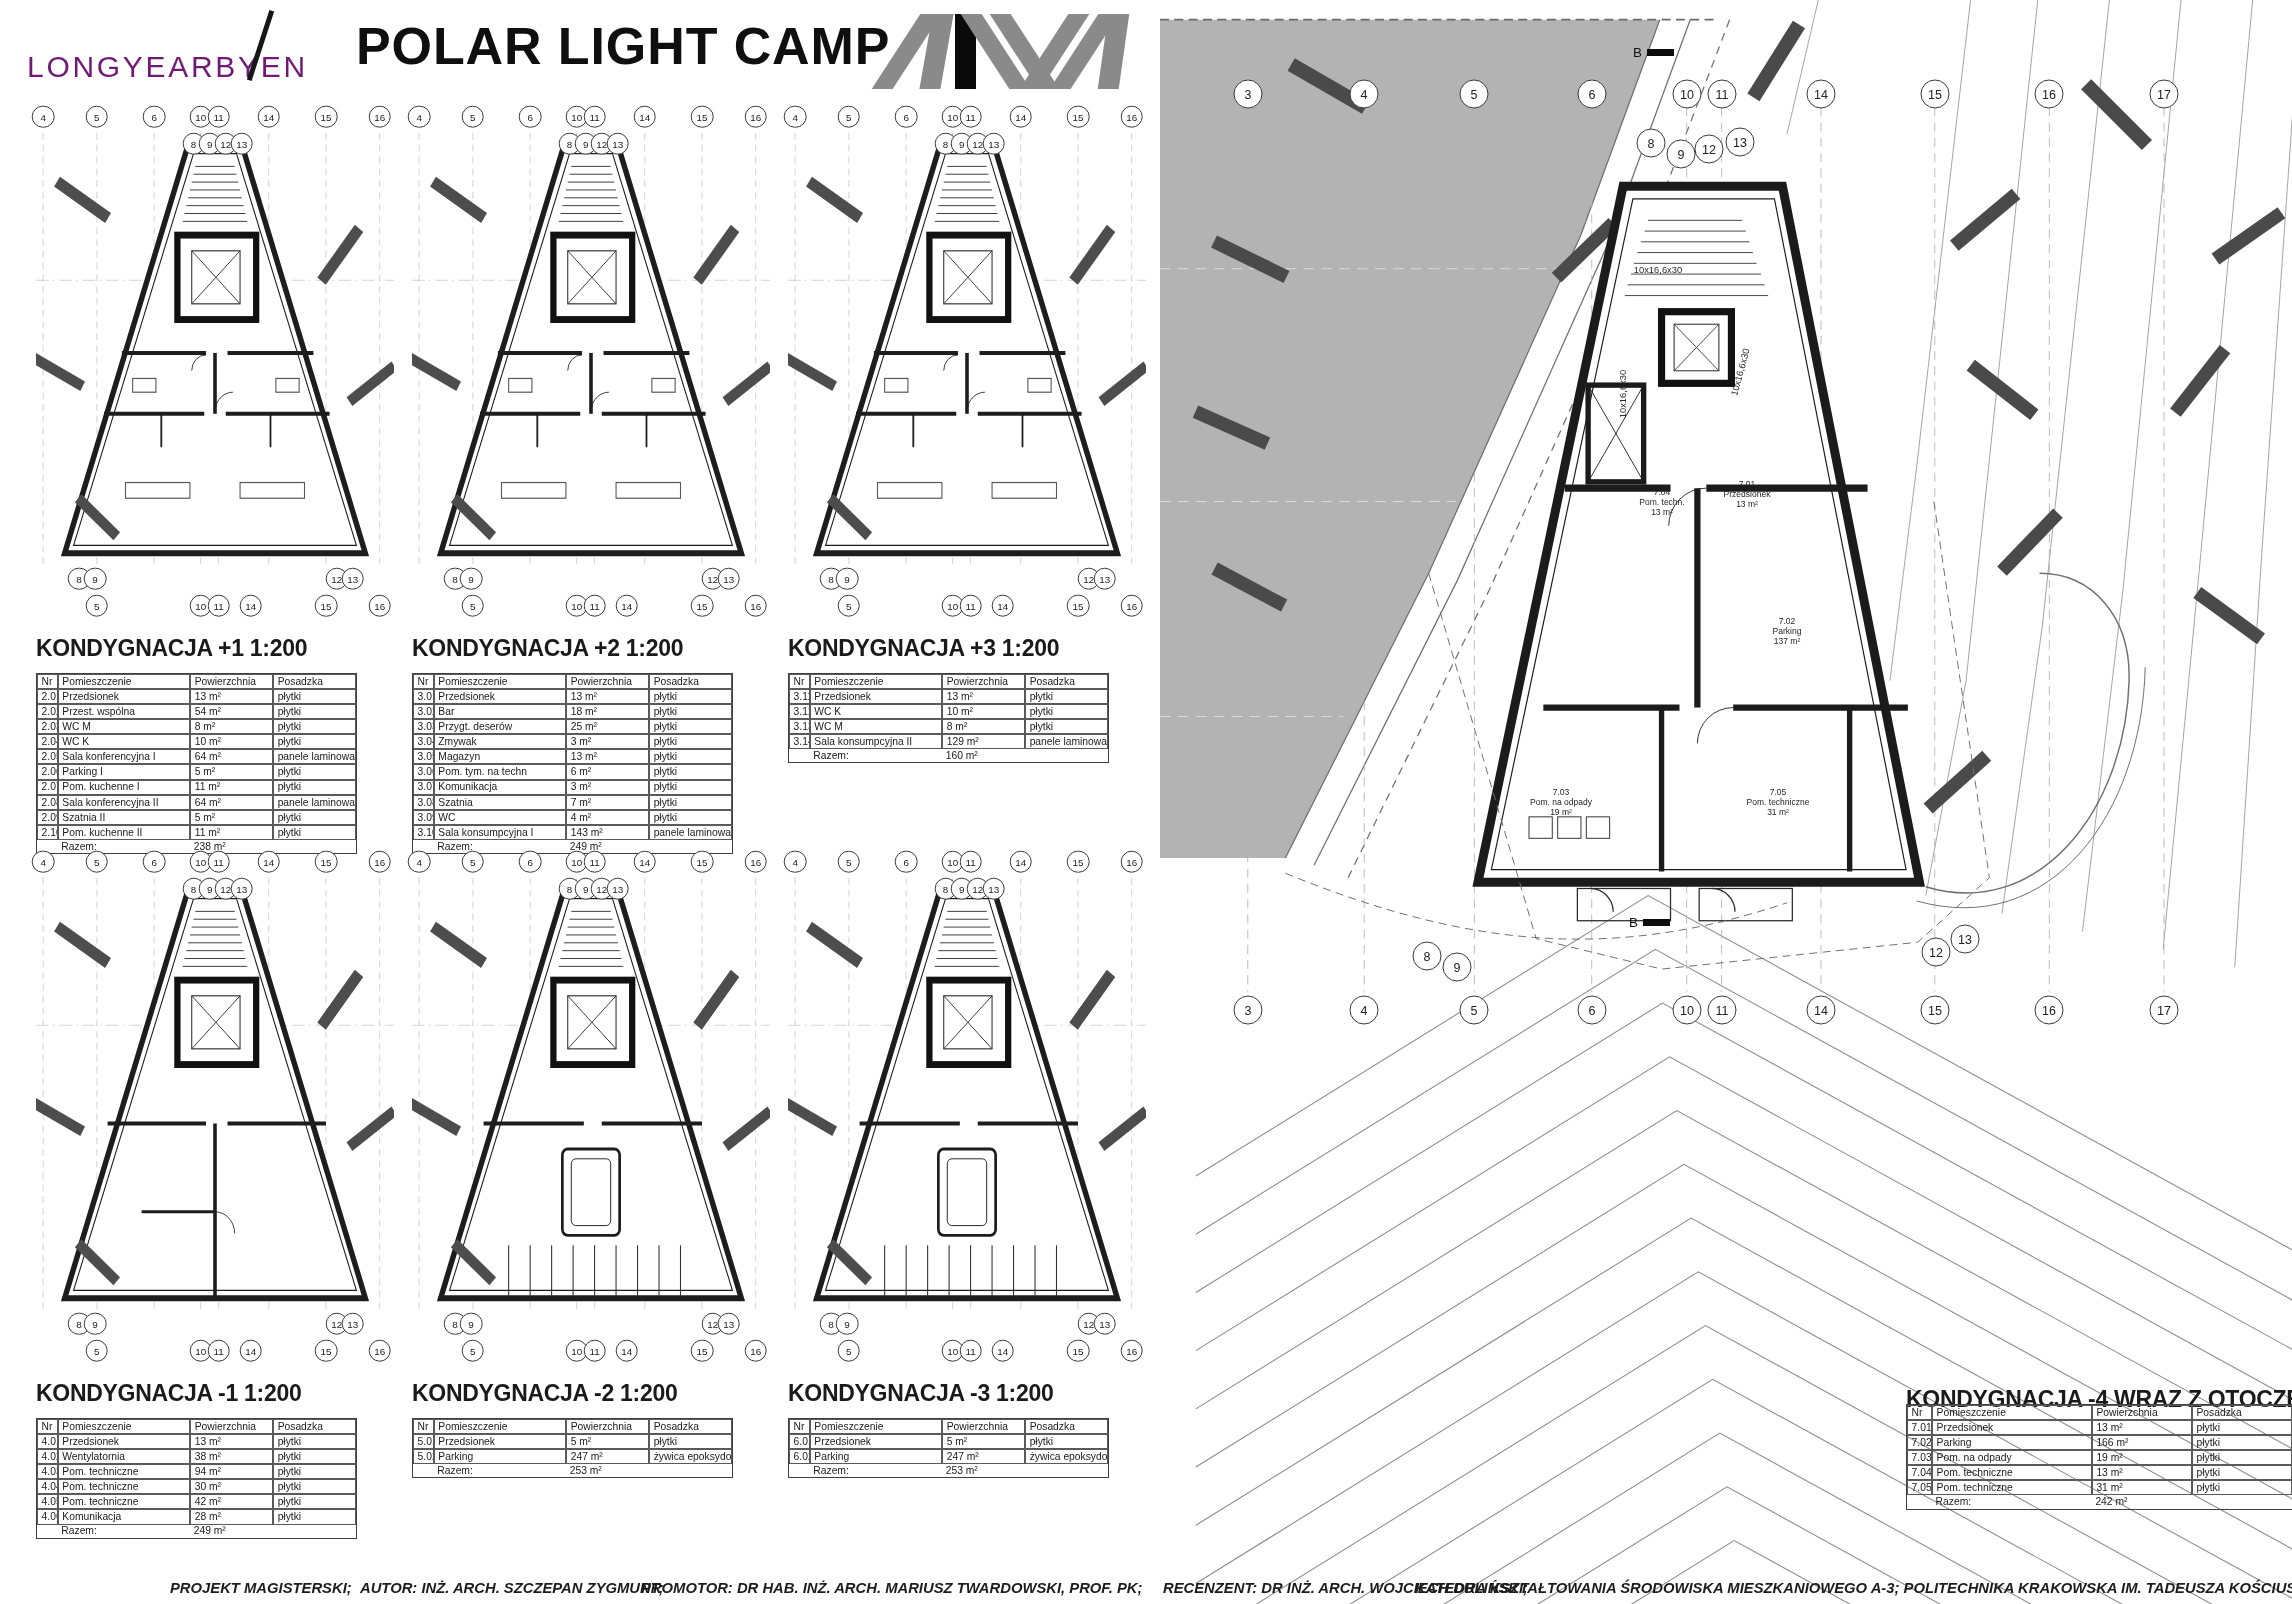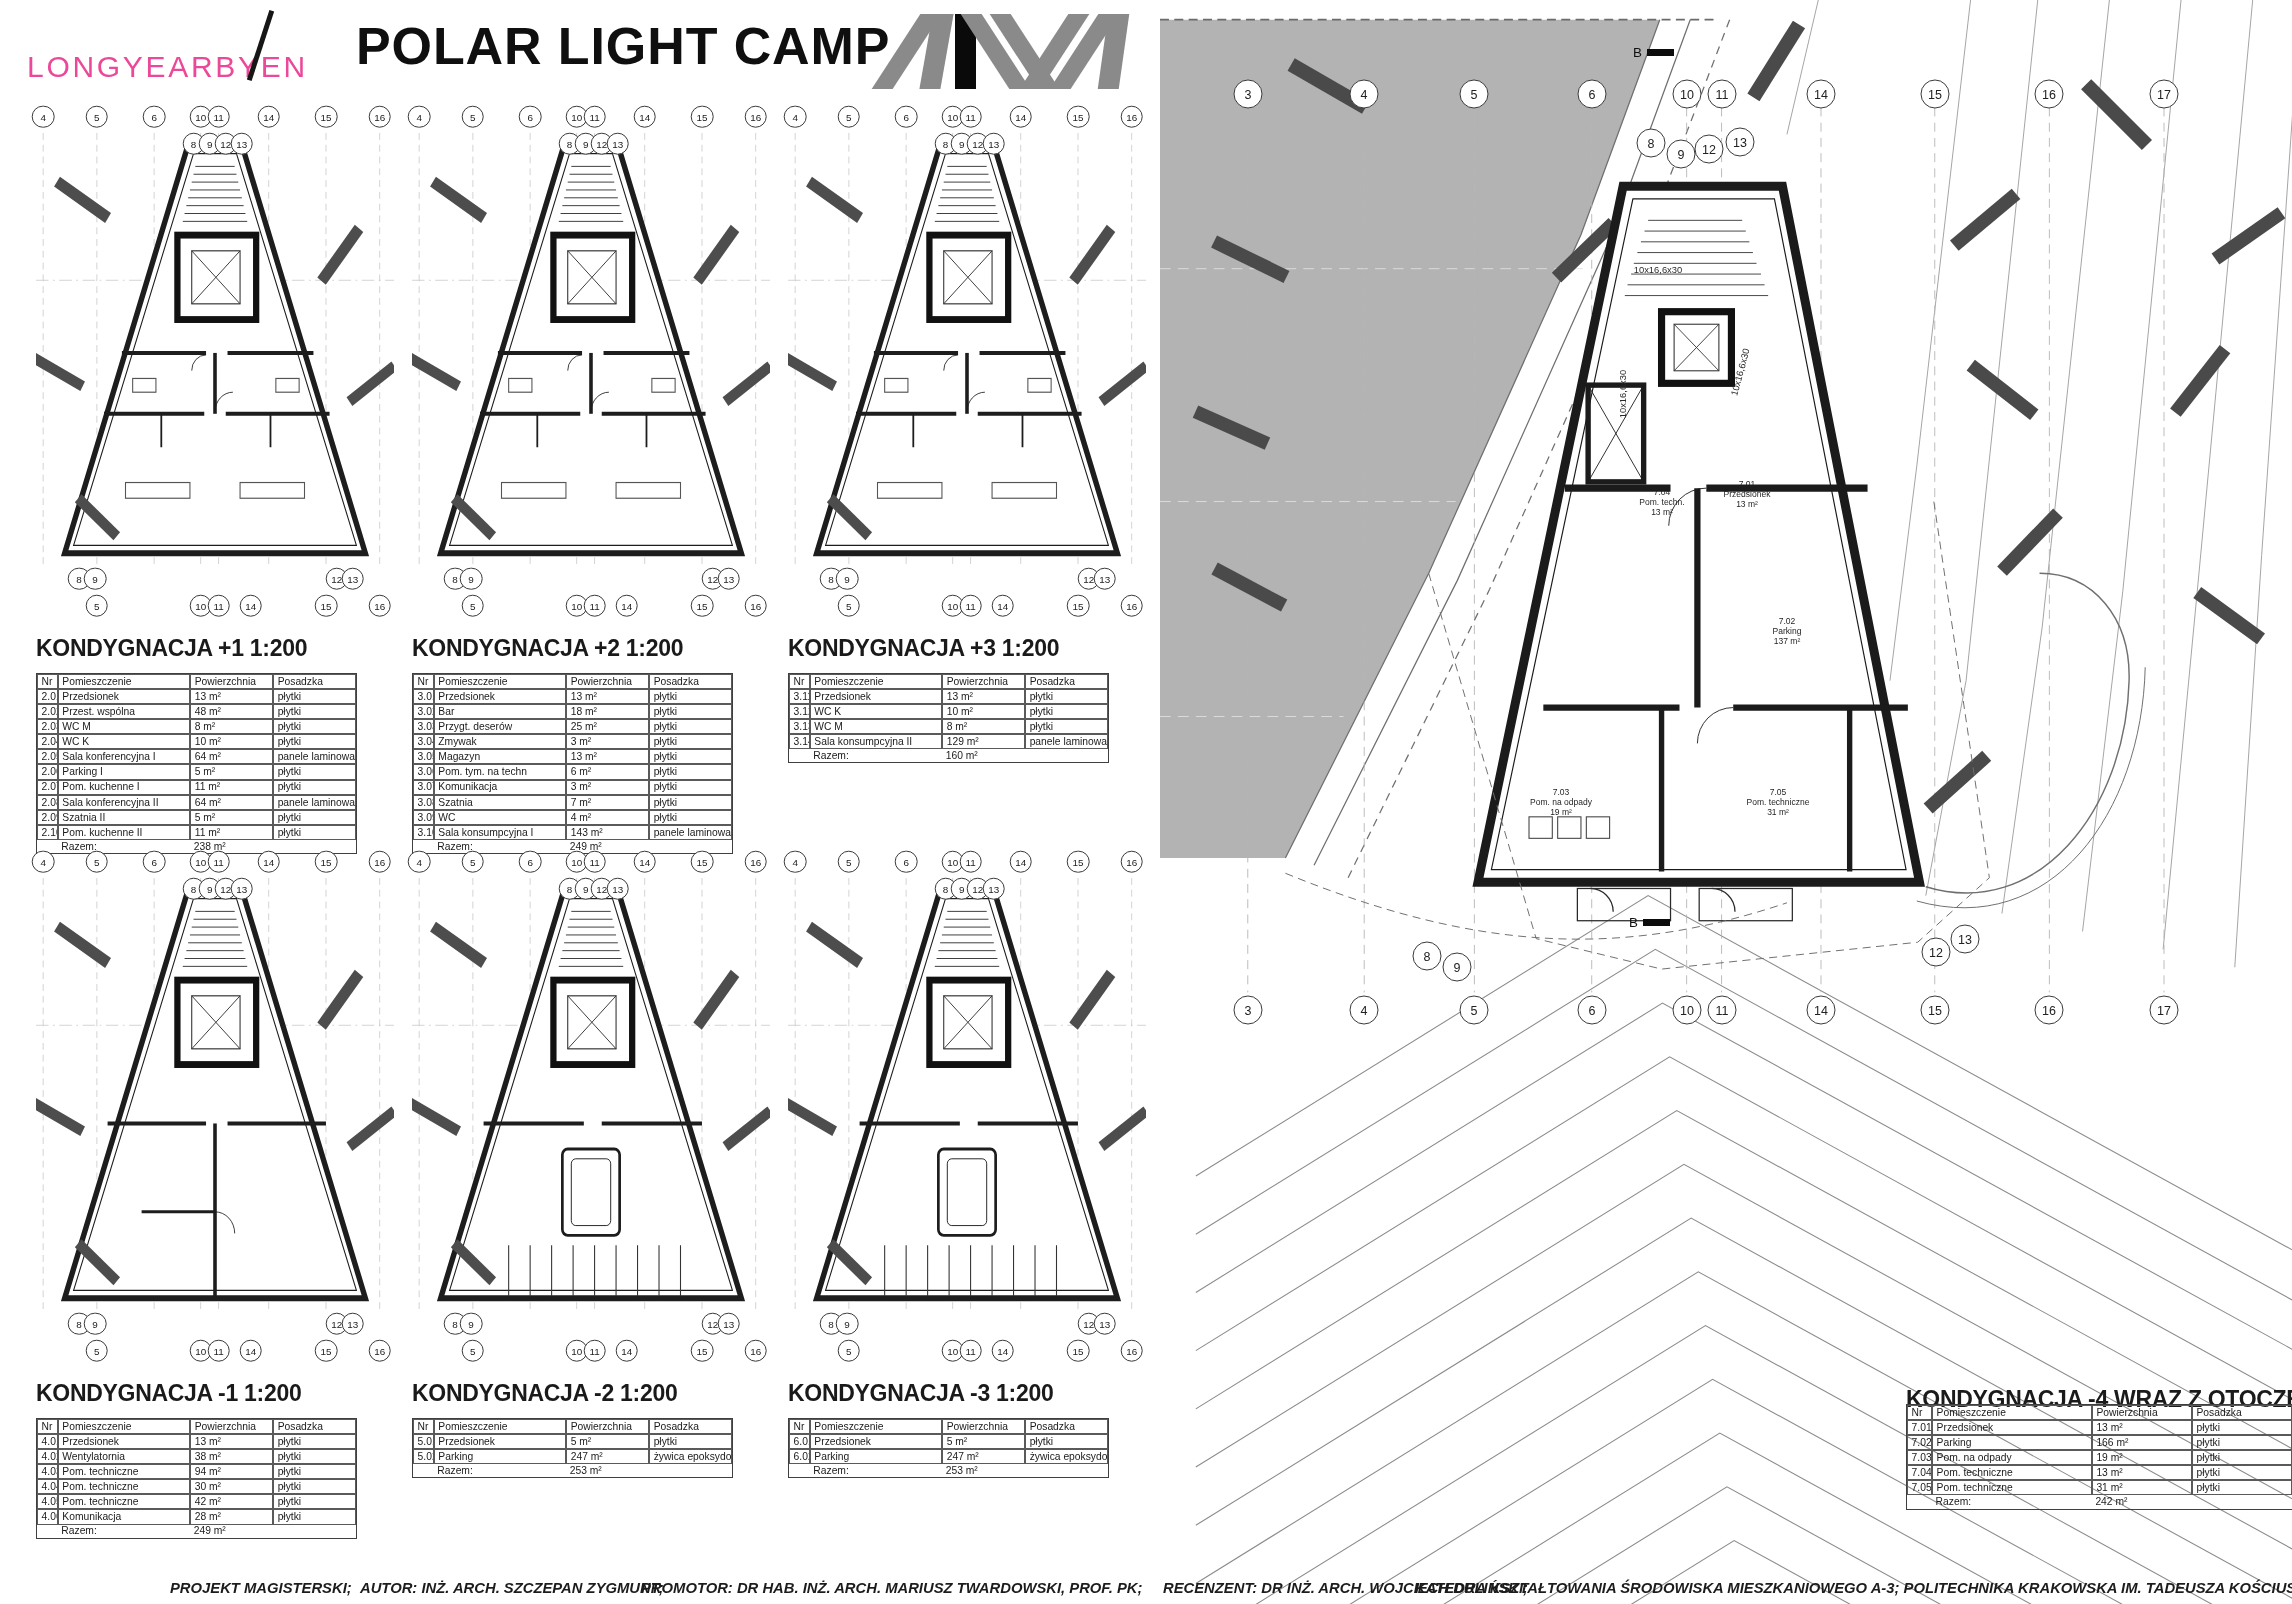--- a/index.html
+++ b/index.html
@@ -1,19 +1,19 @@
 <!DOCTYPE html>
 <html style="font-size:14.3px"><head>
 <meta charset="utf-8">
 <style>
   html,body{margin:0;padding:0}
   body{position:relative;width:2293px;height:1605px;background:#fff;overflow:hidden;
        font-family:"Liberation Sans",sans-serif;color:#1a1a1a}
   
-  .location{position:absolute;left:27px;top:50px;font-size:30px;color:#ec4899;letter-spacing:2.7px}
+  .location{position:absolute;left:27px;top:50px;font-size:30px;color:#701a75;letter-spacing:2.7px}
   .big-slash{position:absolute;left:258px;top:9px;width:5.4px;height:73px;background:#161616;transform:rotate(18deg)}
   .poster-title{position:absolute;left:356px;top:16px;font-size:52px;font-weight:700;color:#0f0f0f;letter-spacing:0.9px;white-space:nowrap}
   .logo{position:absolute;left:896px;top:14.3px;display:flex;gap:9px;height:75px}
   .logo .bar{width:20.6px;height:75px;background:#8a8a8a}
   .logo .bar.black{background:#0a0a0a}
   
   .floor-panel{position:absolute;width:358px}
   .plan-wrap{position:relative;height:515px}
   .plan{position:absolute;left:0;top:27px;width:358px;height:432px}
   .b-row{position:absolute;left:0;right:0;height:21.5px}
@@ -177,21 +177,21 @@
       </div>
       <div class="trow">
         <div class="tc">2.01</div>
         <div class="tc">Przedsionek</div>
         <div class="tc">13 m²</div>
         <div class="tc">płytki</div>
       </div>
       <div class="trow">
         <div class="tc">2.02</div>
         <div class="tc">Przest. wspólna</div>
-        <div class="tc">48 m²</div>
+        <div class="tc">54 m²</div>
         <div class="tc">płytki</div>
       </div>
       <div class="trow">
         <div class="tc">2.03</div>
         <div class="tc">WC M</div>
         <div class="tc">8 m²</div>
         <div class="tc">płytki</div>
       </div>
       <div class="trow">
         <div class="tc">2.04</div>

